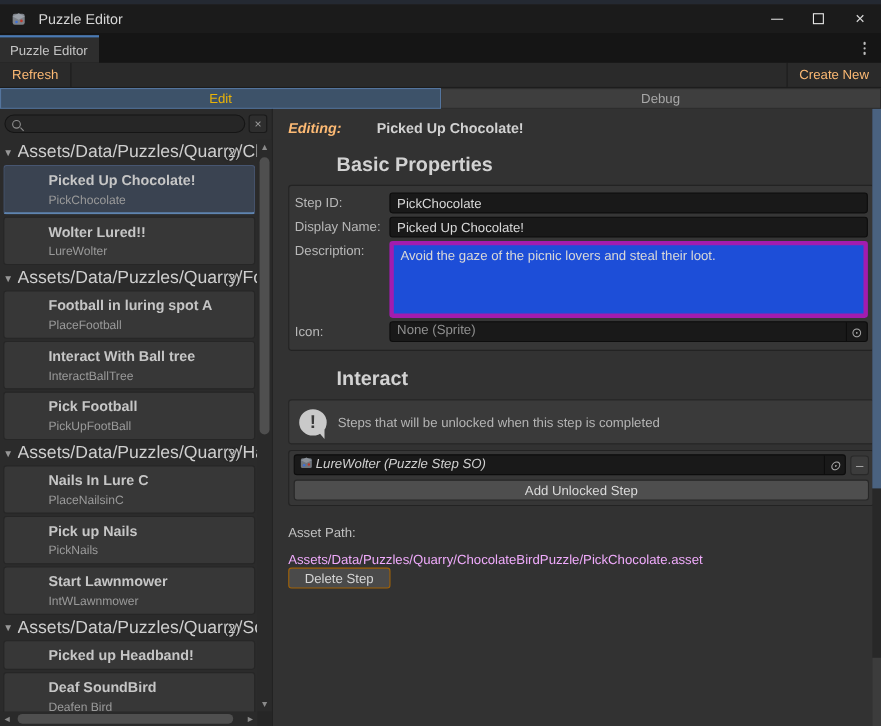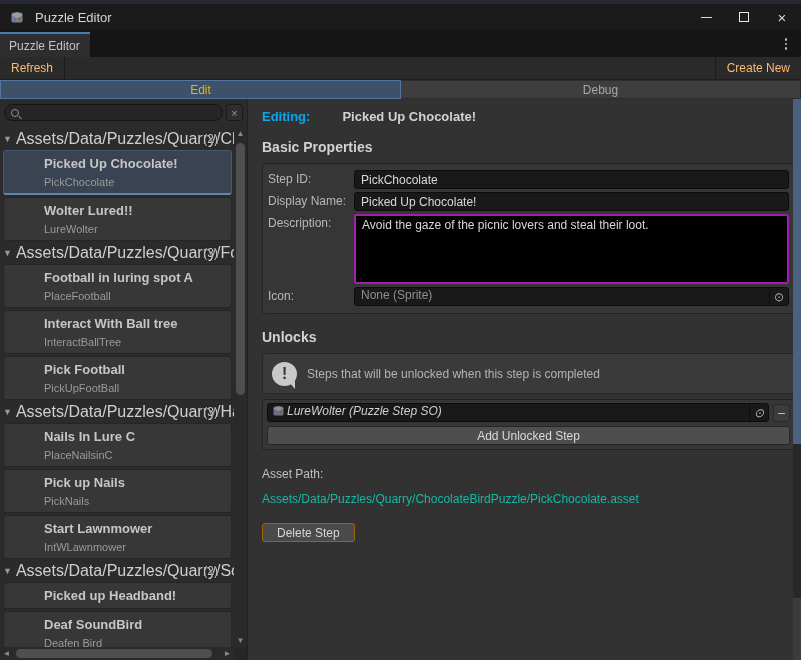--- a/index.html
+++ b/index.html
@@ -63,47 +63,47 @@
   .vscroll .arrow.down { position:absolute; bottom:0; left:0; right:0; }
   .vscroll .thumb { position:absolute; top:16px; left:2px; width:9px; height:252px; background:#4f4f4f; border-radius:5px; }
   .hscroll { position:absolute; left:0; right:13px; bottom:0; height:13px; background:#2a2a2a; display:flex; align-items:center; }
   .hscroll .arrow { width:13px; text-align:center; color:#8a8a8a; font-size:8px; }
   .hscroll .thumb { position:absolute; left:16px; width:196px; top:2px; height:9px; background:#4f4f4f; border-radius:5px; }
   .scroll-corner { position:absolute; right:0; bottom:0; width:13px; height:13px; background:#262626; }
 
   
   .editor-pane { flex:1; background:#323232; padding:10px 6px 0 14px; overflow:hidden; }
   .editing-row { display:flex; margin-bottom:15px; }
-  .editing-label { font-size:13px; font-weight:bold; color:#0ea5e9; }
+  .editing-label { font-size:13px; font-weight:bold; color:#fdba74;font-style:italic; }
   .editing-value { font-size:13px; font-weight:bold; color:#d2d2d2; margin-left:32px; }
-  .section-title { font-size:14px; font-weight:bold; color:#d2d2d2; margin-bottom:8px; }
+  .section-title { font-size:18px; font-weight:bold; color:#d2d2d2; margin-bottom:8px;margin-left:44px; }
   .props-box { border:1px solid #232323; background:#363636; border-radius:3px; padding:6px 5px 7px 5px; margin-bottom:15px; }
   .prop-row { display:flex; margin-bottom:3px; }
   .prop-row:last-child { margin-bottom:0; }
   .prop-label { width:86px; flex:none; font-size:12px; color:#b8b8b8; padding-top:2px; }
   .text-input { flex:1; height:19px; background:#191919; border:1px solid #0d0d0d; border-radius:3px; color:#d8d8d8; font-size:12px; font-family:"Liberation Sans", sans-serif; padding:0 6px; outline:none; }
-  .text-area { flex:1; height:70px; background:#000000; border:2px solid #a21caf; border-radius:3px; color:#d8d8d8; font-size:12px; font-family:"Liberation Sans", sans-serif; padding:2px 6px; resize:none; outline:none; }
+  .text-area { flex:1; height:70px; background:#1d4ed8; border:4px solid #a21caf; border-radius:3px; color:#d8d8d8; font-size:12px; font-family:"Liberation Sans", sans-serif; padding:2px 6px; resize:none; outline:none; }
   .object-field { flex:1; height:19px; background:#191919; border:1px solid #0d0d0d; border-radius:3px; display:flex; align-items:flex-start; overflow:hidden; }
   .object-field .obj-text { flex:1; font-size:12px; color:#8f8f8f; padding-left:6px; white-space:nowrap; }
   .object-field .obj-text.filled { color:#d0d0d0; padding-left:2px; }
   .obj-picker { width:19px; height:100%; display:flex; align-items:center; justify-content:center; border-left:1px solid #0d0d0d; color:#a8a8a8; font-size:12px; }
   .so-icon { width:13px; height:13px; margin-left:4px; flex:none; }
 
   .help-box { display:flex; align-items:center; gap:10px; border:1px solid #262626; background:#3a3a3a; border-radius:3px; height:41px; padding:0 9px; margin-bottom:5px; }
   .info-icon { position:relative; width:25px; height:24px; flex:none; background:#c9c9c9; border-radius:50%; display:flex; align-items:center; justify-content:center; color:#3a3a3a; font-weight:bold; font-size:17px; }
   .info-icon::after { content:""; position:absolute; bottom:-3px; right:2px; width:0; height:0; border-left:7px solid transparent; border-top:8px solid #c9c9c9; }
   .help-text { font-size:12px; color:#b4b4b4; }
 
   .unlock-box { border:1px solid #232323; background:#363636; border-radius:3px; padding:3px 4px 4px 4px; margin-bottom:17px; }
   .unlock-row { display:flex; gap:4px; align-items:center; margin-bottom:4px;font-style:italic; }
   .minus-btn { width:17px; height:18px; background:#3c3c3c; border:1px solid #292929; border-radius:3px; color:#c0c0c0; font-size:12px; display:flex; align-items:center; justify-content:center; }
   .add-btn { height:19px; background:#4e4e4e; border:1px solid #272727; border-radius:3px; display:flex; align-items:center; justify-content:center; font-size:12px; color:#dadada; }
 
   .asset-path-label { font-size:12px; color:#c0c0c0; margin-bottom:11px; }
-  .asset-path-value { font-size:12px; color:#14b8a6; margin-bottom:17px; }
+  .asset-path-value { font-size:12px; color:#f0abfc; }
   .delete-btn { display:inline-block; height:19px; background:#4a4a4a; border:1px solid #a16207; border-radius:3px; font-size:12px; color:#d6d6d6; padding:2px 14px 0 14px; }
 
   
   .win-vscroll { position:absolute; top:0; right:0; bottom:0; width:8px; background:#282828; }
   .win-vscroll .thumb { position:absolute; top:0; left:0; right:0; height:345px; background:#4a6280; }
   .win-vscroll .lower { position:absolute; bottom:0; left:0; right:0; height:62px; background:#3c3c3c; }
 </style>
 </head>
 <body>
 
@@ -260,21 +260,21 @@
         </div>
         <div class="prop-row">
           <span class="prop-label">Icon:</span>
           <div class="object-field">
             <span class="obj-text">None (Sprite)</span>
             <span class="obj-picker">⊙</span>
           </div>
         </div>
       </div>
 
-      <div class="section-title">Unlocks</div>
+      <div class="section-title">Interact</div>
 
       <div class="help-box">
         <span class="info-icon">!</span>
         <span class="help-text">Steps that will be unlocked when this step is completed</span>
       </div>
 
       <div class="unlock-box">
         <div class="unlock-row">
           <div class="object-field">
             <svg class="so-icon" viewBox="0 0 13 13">

